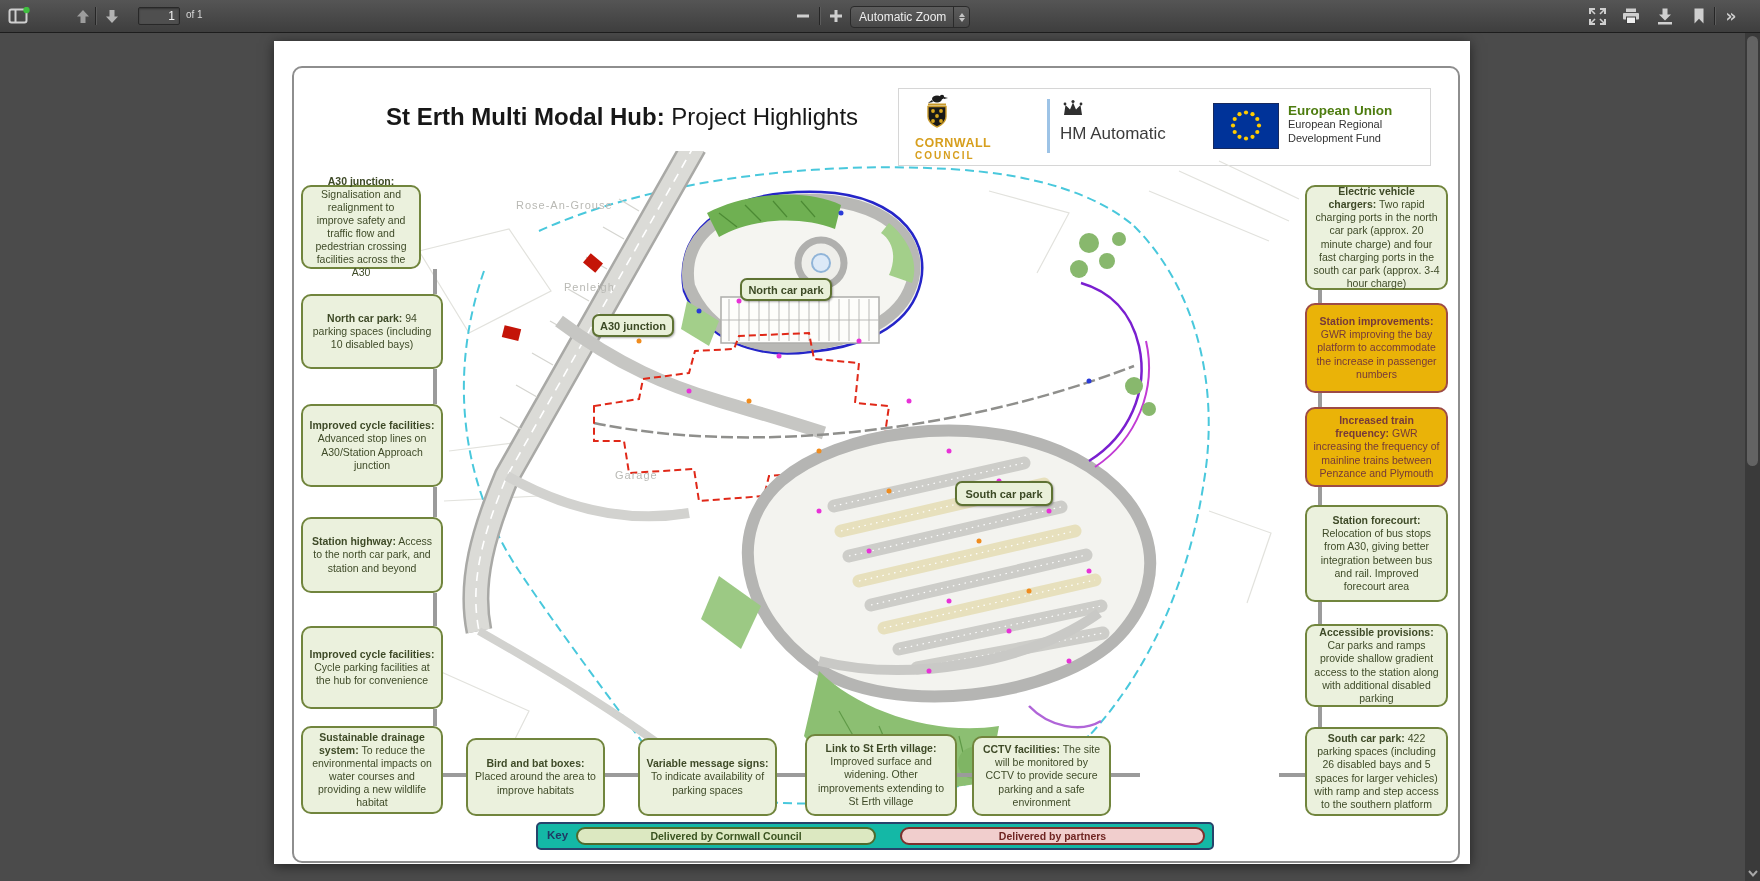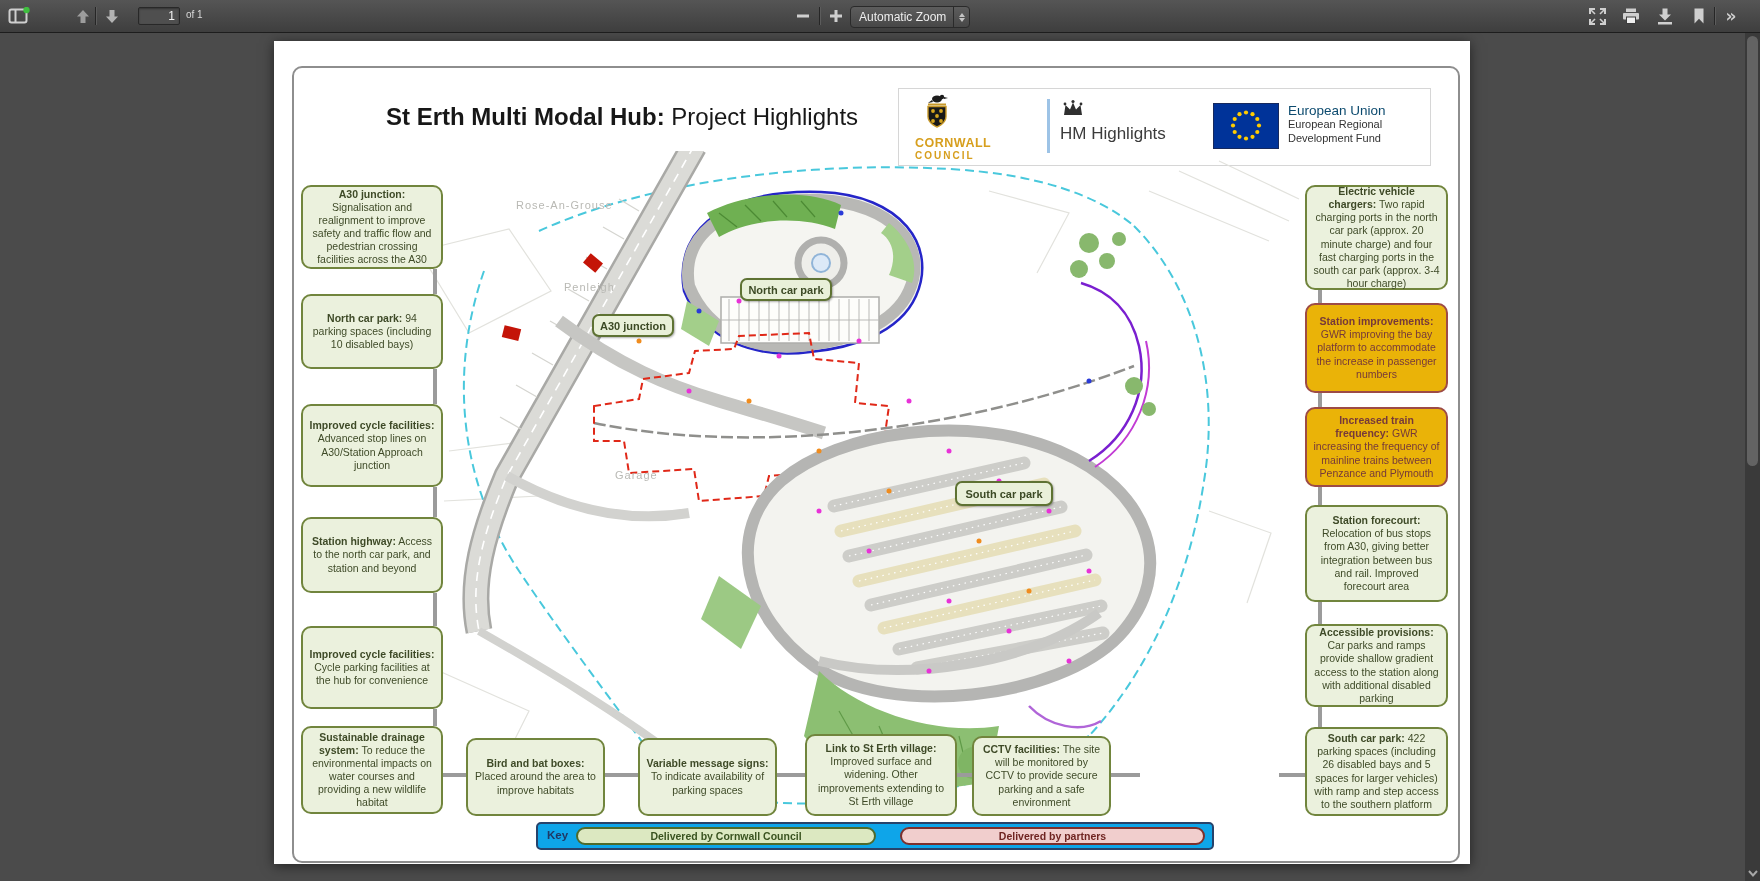--- a/index.html
+++ b/index.html
@@ -48,42 +48,42 @@
   .logostrip{position:absolute;left:624px;top:47px;width:531px;height:76px;background:#fff;border:1px solid #d6d6d6;}
   .cclogo{position:absolute;left:16px;top:3px;width:96px;text-align:left;}
   .cclogo .l1{color:#d79f1e;font-weight:bold;font-size:12.5px;letter-spacing:.5px;margin-top:0px;}
   .cclogo .l2{color:#d79f1e;font-weight:bold;font-size:10px;letter-spacing:2px;}
   .hmlogo{position:absolute;left:148px;top:10px;display:flex;}
   .hmbar{width:3px;height:54px;background:#9dc3e6;margin-right:10px;}
   .hmtxt{font-size:17px;color:#3b3b3b;margin-top:24px;white-space:nowrap;}
   .eulogo{position:absolute;left:314px;top:14px;display:flex;}
   .euflag{width:64px;height:44px;background:#003399;border:1px solid #16295e;}
   .eutxt{margin-left:9px;}
-  .eutxt .e1{font-weight:normal;font-size:13.5px;color:#0c4a6e;}
+  .eutxt .e1{font-weight:bold;font-size:13.5px;color:#4d7c0f;}
   .eutxt .e2{font-size:11px;color:#333;line-height:1.25;}
   
   .callout{
     position:absolute;box-sizing:border-box;border-radius:10px;
     display:flex;align-items:center;justify-content:center;text-align:center;
     font-size:10.5px;line-height:1.25;padding:3px 6px;z-index:20;
   }
   .callout.green{background:#ebf1dd;border:2px solid #71853d;color:#3e4a27;}
   .callout.pink{background:#eab308;border:2px solid #9d4b46;color:#76393a;}
   .callout .lead{font-weight:bold;}
   .connector{position:absolute;background:#9b9b9b;z-index:15;}
   
   .map-pill{
     position:absolute;background:#e9f0d9;border:2px solid #5e7233;border-radius:7px;
     color:#3c4a25;font-weight:bold;font-size:11px;display:flex;align-items:center;justify-content:center;
     box-shadow:1px 1px 2px rgba(0,0,0,.3);z-index:18;white-space:nowrap;box-sizing:border-box;
   }
   .map-place{position:absolute;color:#b9b9b4;font-size:11px;letter-spacing:1px;z-index:12;white-space:nowrap;}
   
   .keybar{
-    position:absolute;left:262px;top:781px;width:678px;height:28px;background:#0ea5e9;
+    position:absolute;left:262px;top:781px;width:678px;height:28px;background:#14b8a6;
     border:2px solid #27436b;border-radius:5px;z-index:20;box-sizing:border-box;
   }
   .keybar .klabel{position:absolute;left:9px;top:5px;color:#1f3864;font-weight:bold;font-size:11.5px;}
   .pill{position:absolute;top:3px;height:18px;border-radius:10px;font-weight:bold;font-size:10.5px;display:flex;align-items:center;justify-content:center;box-sizing:border-box;}
   .pill.green{left:38px;width:300px;background:#dce8c1;border:2px solid #4e6a2c;color:#3a5320;}
   .pill.pink{left:362px;width:305px;background:#f1cecd;border:2px solid #7c302d;color:#6f2421;}
   .mapsvg{position:absolute;left:115px;top:110px;z-index:11;}
 </style>
 </head>
 <body>
@@ -209,21 +209,21 @@
     </div>
     <div class="hmlogo">
       <div class="hmbar"></div>
       <div>
         <svg width="26" height="18" viewBox="0 0 26 18">
           <polygon points="4,16 22,16 20.5,6 16,10.5 13,3.5 10,10.5 5.5,6" fill="#2f2f2f"></polygon>
           <circle cx="13" cy="2.5" r="1.6" fill="#2f2f2f"></circle>
             <circle cx="5" cy="5" r="1.4" fill="#2f2f2f"></circle>
             <circle cx="21" cy="5" r="1.4" fill="#2f2f2f"></circle>
         </svg>
-        <div class="hmtxt" style="margin-top:3px">HM Highlights</div>
+        <div class="hmtxt" style="margin-top:3px">HM Automatic</div>
       </div>
     </div>
     <div class="eulogo">
       <svg class="euflag" width="64" height="44" viewBox="0 0 64 44" style="background:#003399">
         <rect width="64" height="44" fill="#003399"></rect>
         <g fill="#ffcc00">
           <circle cx="32" cy="8.5" r="2.1"></circle>
             <circle cx="38.5" cy="10.2" r="2.1"></circle>
             <circle cx="43.3" cy="15" r="2.1"></circle>
           <circle cx="45" cy="21.5" r="2.1"></circle>
@@ -420,21 +420,21 @@
   <div class="connector" style="left:1044px;top:446px;width:4px;height:18px"></div>
   <div class="connector" style="left:1044px;top:561px;width:4px;height:22px"></div>
   <div class="connector" style="left:1044px;top:666px;width:4px;height:20px"></div>
   <div class="connector" style="left:169px;top:732px;width:23px;height:4px"></div>
   <div class="connector" style="left:331px;top:732px;width:33px;height:4px"></div>
   <div class="connector" style="left:503px;top:732px;width:28px;height:4px"></div>
   <div class="connector" style="left:670px;top:732px;width:28px;height:4px"></div>
   <div class="connector" style="left:837px;top:732px;width:29px;height:4px"></div>
   <div class="connector" style="left:1005px;top:732px;width:26px;height:4px"></div>
 
-  <div class="callout green" style="left:27px;top:144px;width:142px;height:84px">
+  <div class="callout green" style="left:27px;top:144px;width:120px;height:84px">
     <div><span class="lead">A30 junction:</span>
     <span>Signalisation and realignment to improve safety and traffic flow and pedestrian crossing facilities across the A30</span></div>
   </div>
   <div class="callout green" style="left:27px;top:253px;width:142px;height:75px">
     <div><span class="lead">North car park:</span>
     <span>94 parking spaces (including 10 disabled bays)</span></div>
   </div>
   <div class="callout green" style="left:27px;top:363px;width:142px;height:83px">
     <div><span class="lead">Improved cycle facilities:</span>
     <span>Advanced stop lines on A30/Station Approach junction</span></div>

